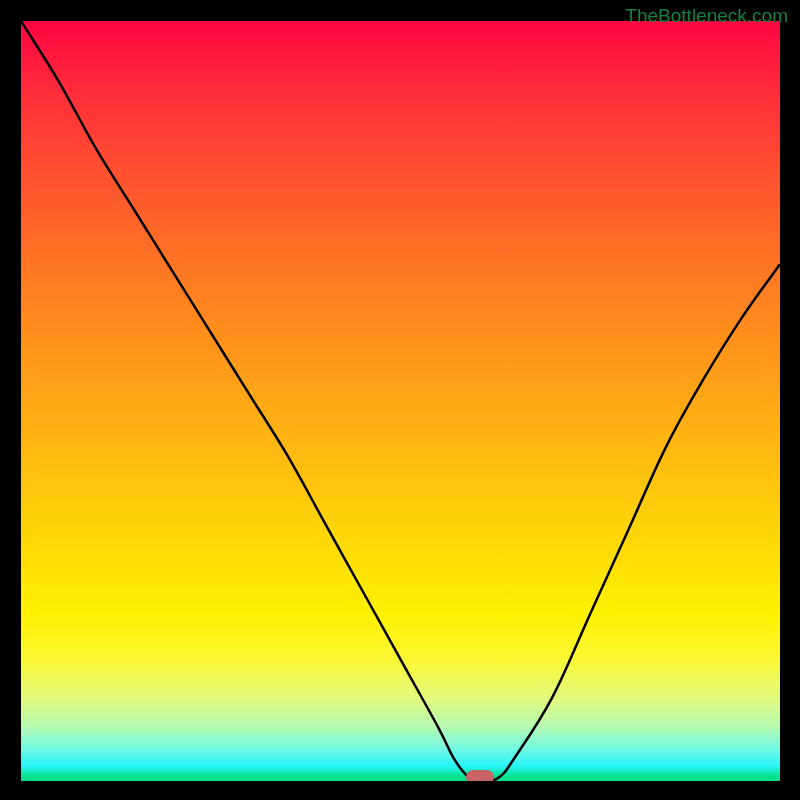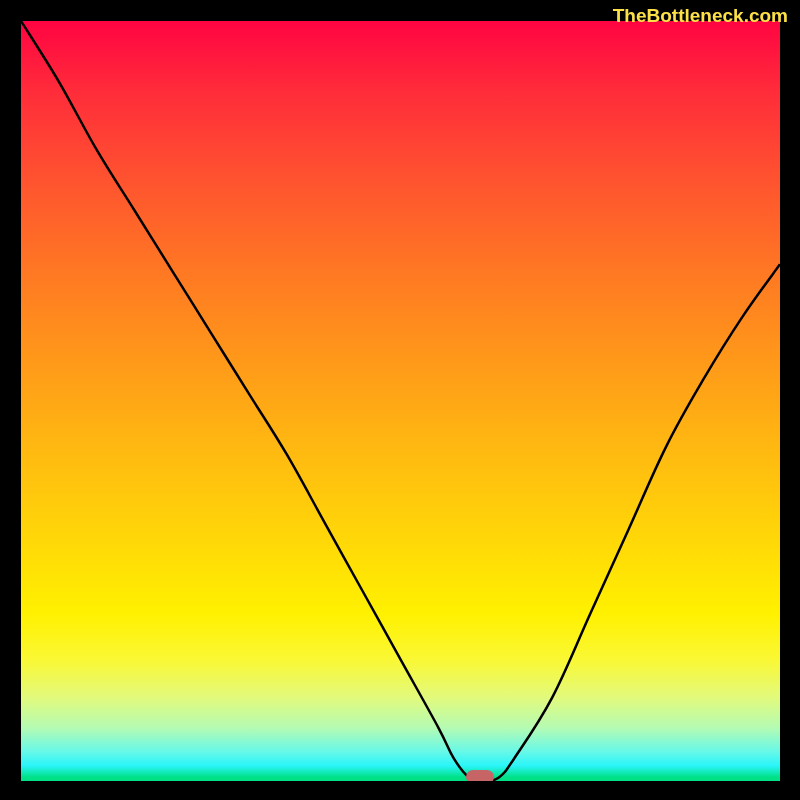--- a/index.html
+++ b/index.html
@@ -11,23 +11,23 @@
       width: 800px;
       height: 800px;
       background: #000;
       position: relative;
       font-family: Arial, sans-serif;
     }
     .watermark {
       position: absolute;
       top: 5px;
       right: 12px;
-      color: #fde047;
+      color: #15803d;
       font-size: 19px;
-      font-weight: bold;
+      font-weight: normal;
       z-index: 10;
     }
     .chart-area {
       position: absolute;
       left: 21px;
       top: 21px;
       width: 759px;
       height: 760px;
       overflow: hidden;
     }

